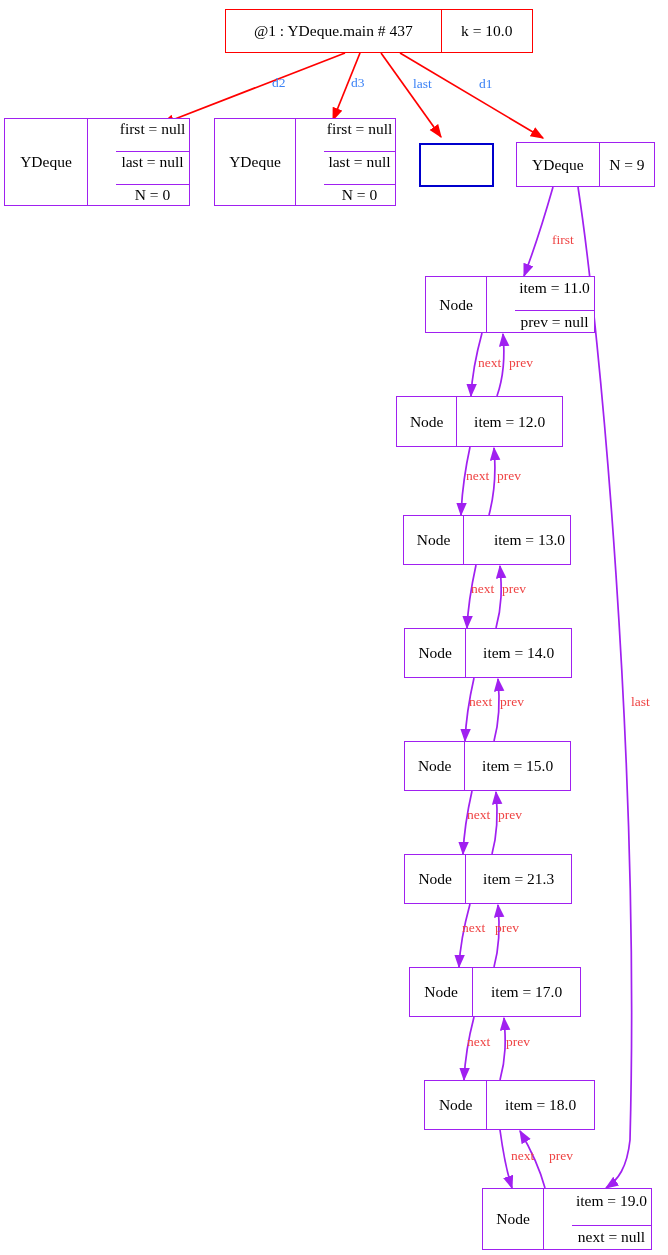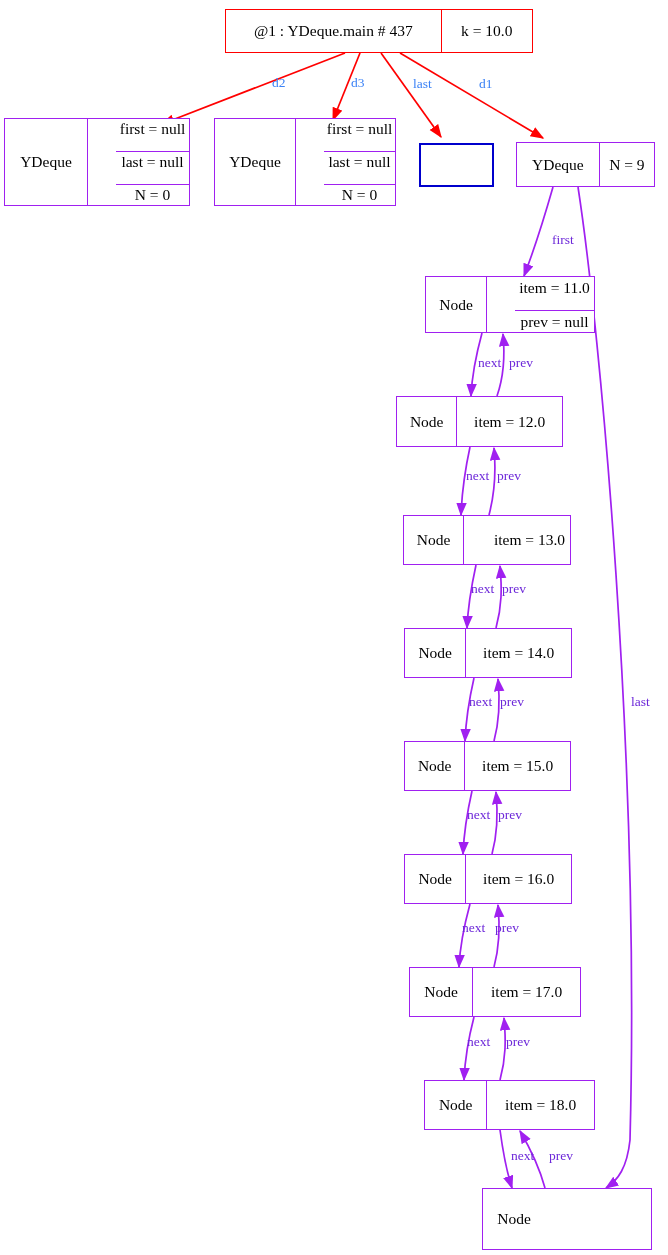--- a/index.html
+++ b/index.html
@@ -53,21 +53,21 @@
     flex-direction: column;
     padding-left: 28px;
   }
   .sep-left-purple { border-left: 1.6px solid #a020f0; }
   .sep-left-red    { border-left: 1.6px solid #ff0000; }
   .sep-top-purple  { border-top: 1.6px solid #a020f0; margin-top: 12px; }
 
   .edge-label {
     position: absolute;
     font-size: 13.5px;
-    color: #6d28d9;
+    color: #ef4444;
     white-space: nowrap;
     z-index: 3;
     background: transparent;
   }
   .el-red { color: #3b82f6; }
 </style>
 </head>
 <body>
 
 <div id="canvas">
@@ -208,30 +208,34 @@
     <div class="cell sep-left-purple" style="width:107px; height:100%;">item = 14.0</div>
   </div>
 
   <div class="node-box nb-purple" style="left:404px; top:741px; width:167px; height:50px;">
     <div class="cell" style="width:60px; height:100%;">Node</div>
     <div class="cell sep-left-purple" style="width:107px; height:100%;">item = 15.0</div>
   </div>
 
   <div class="node-box nb-purple" style="left:404px; top:854px; width:168px; height:50px;">
     <div class="cell" style="width:61px; height:100%;">Node</div>
-    <div class="cell sep-left-purple" style="width:107px; height:100%;">item = 16.0</div>
+    <div class="cell sep-left-purple" style="width:107px; height:100%;">item = 21.3</div>
   </div>
 
   <div class="node-box nb-purple" style="left:409px; top:967px; width:172px; height:50px;">
     <div class="cell" style="width:63px; height:100%;">Node</div>
     <div class="cell sep-left-purple" style="width:109px; height:100%;">item = 17.0</div>
   </div>
 
   <div class="node-box nb-purple" style="left:424px; top:1080px; width:171px; height:50px;">
     <div class="cell" style="width:62px; height:100%;">Node</div>
     <div class="cell sep-left-purple" style="width:109px; height:100%;">item = 18.0</div>
   </div>
 
   <div class="node-box nb-purple" style="left:482px; top:1188px; width:170px; height:62px;">
     <div class="cell" style="width:62px; height:100%;">Node</div>
+    <div class="col sep-left-purple" style="width:108px; height:100%;">
+      <div class="cell" style="height:50%;">item = 19.0</div>
+      <div class="cell sep-top-purple" style="height:50%;">next = null</div>
+    </div>
   </div>
 
 </div>
 
 </body></html>

